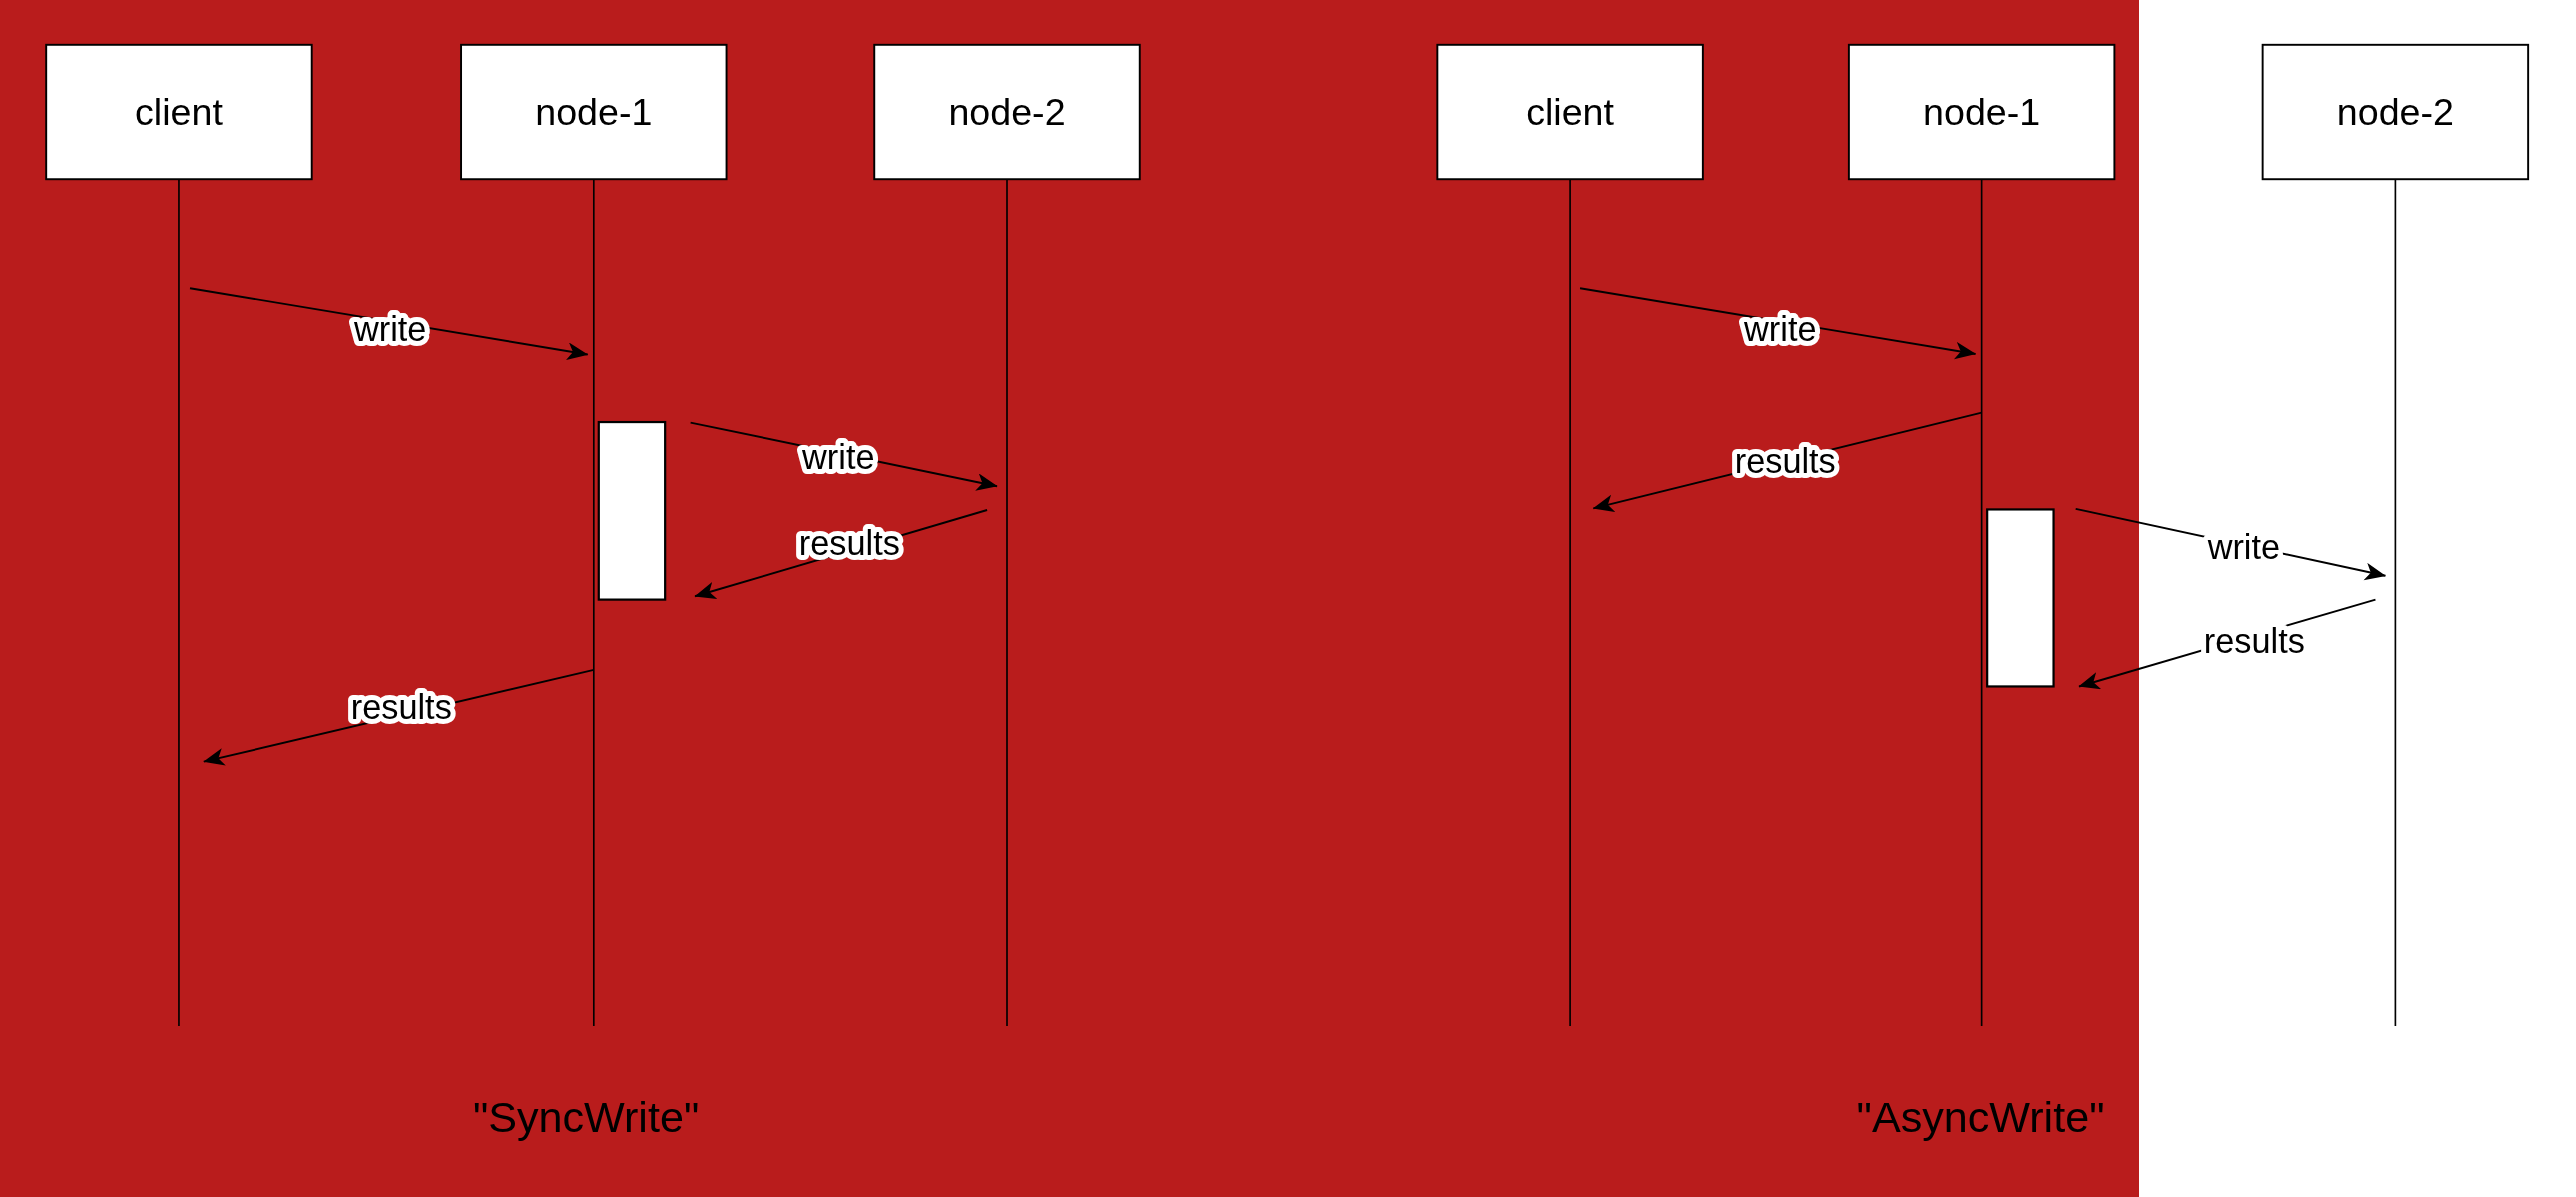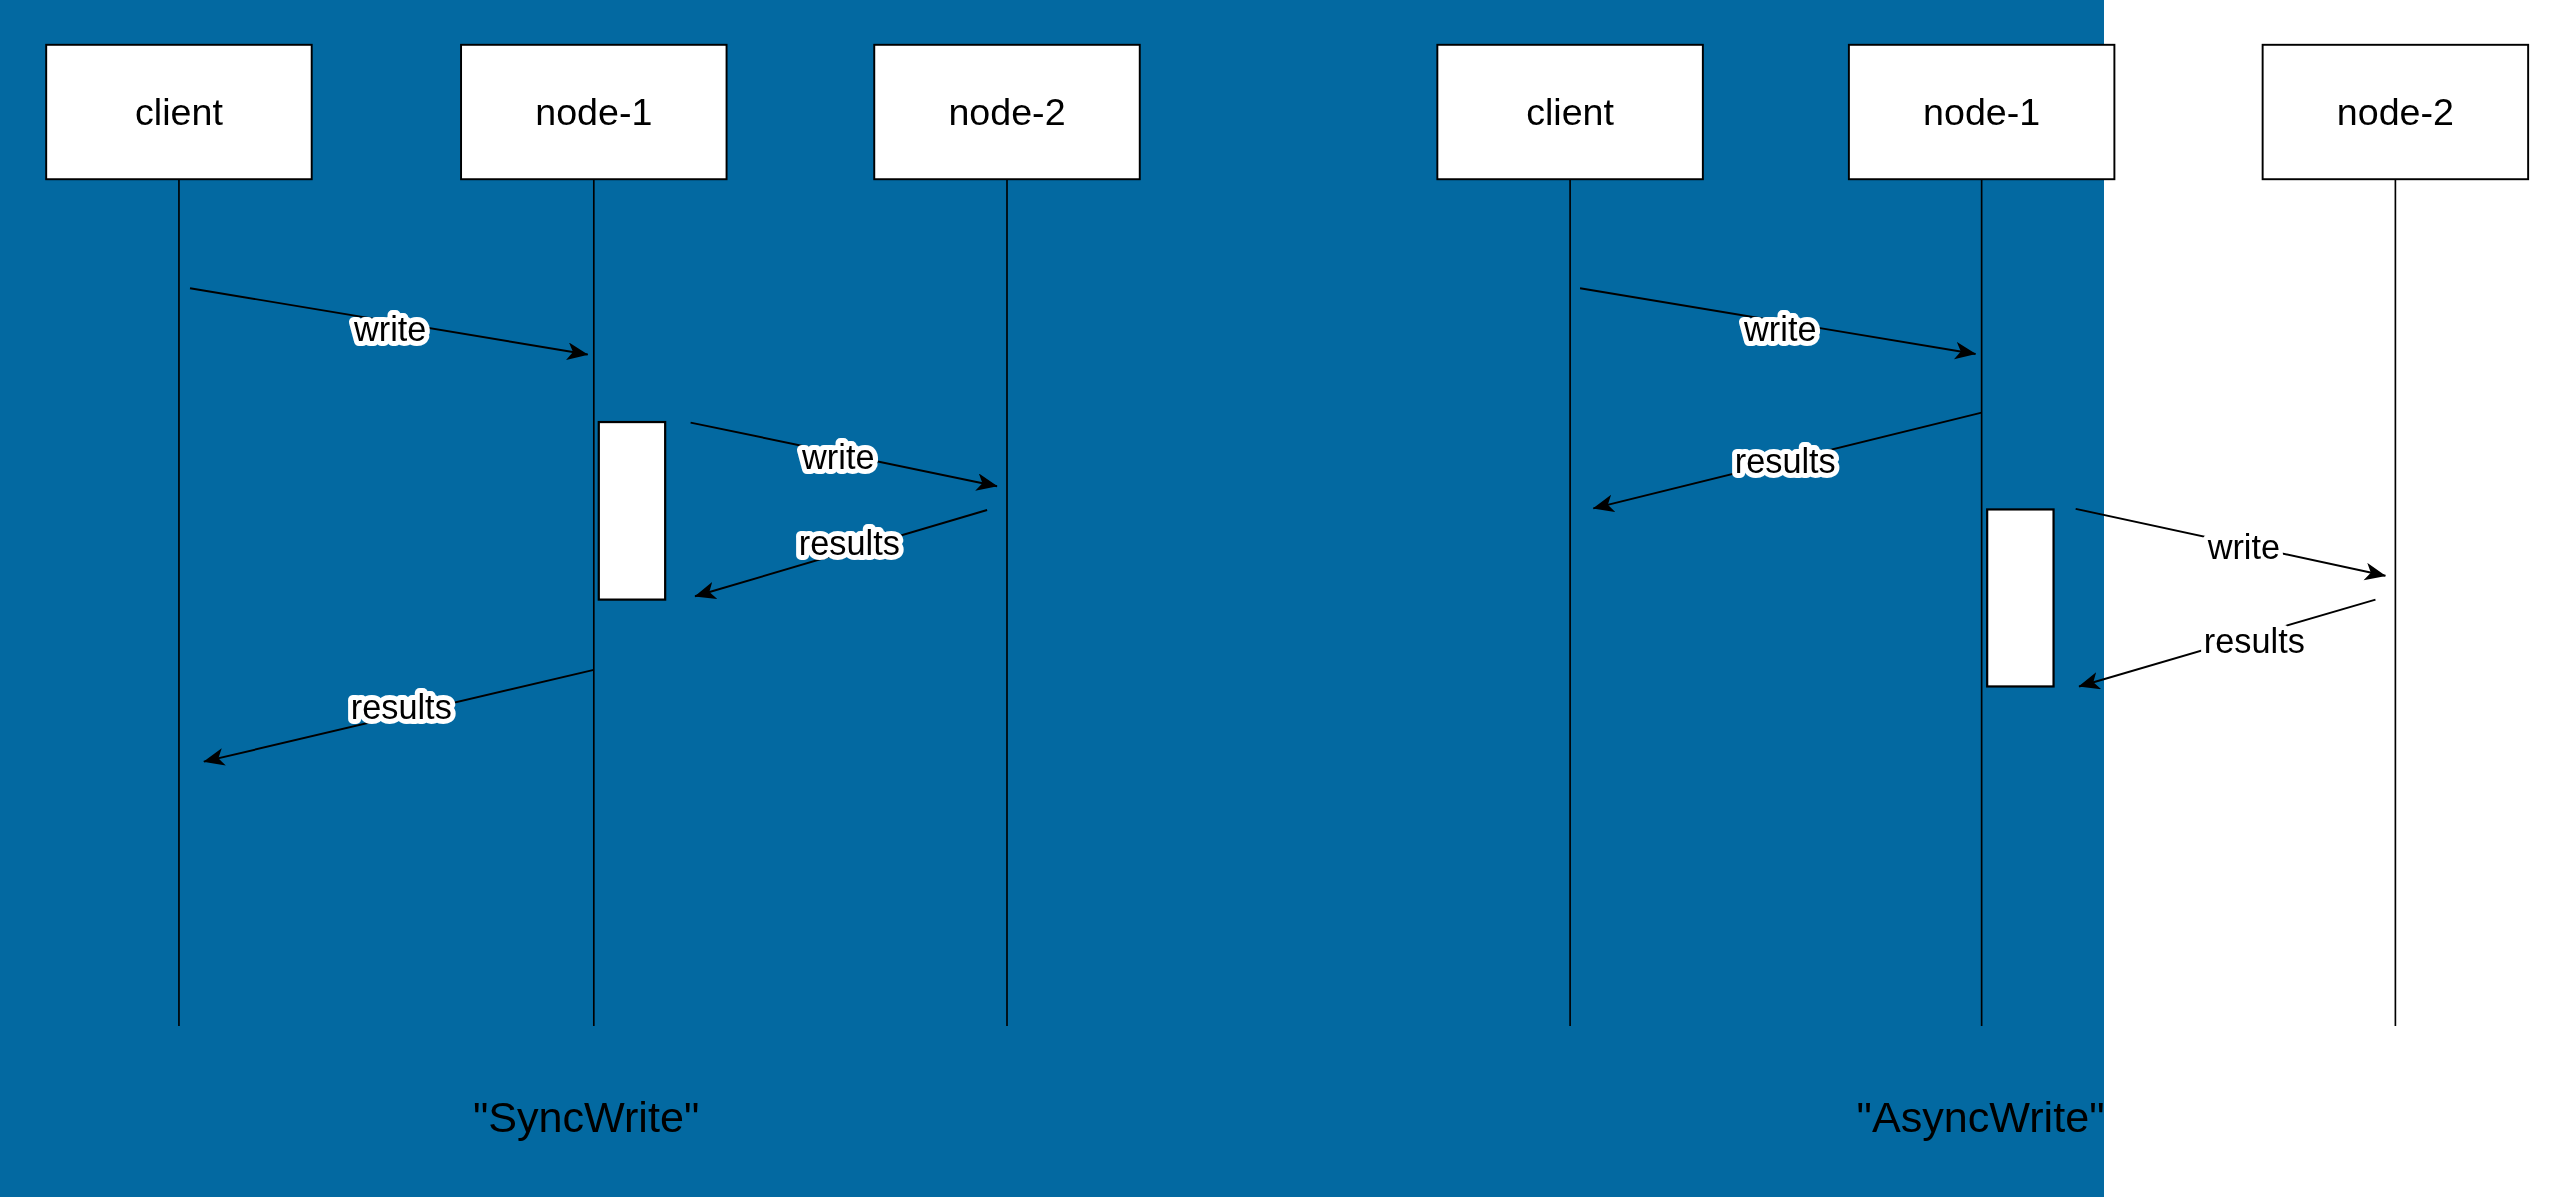--- a/index.html
+++ b/index.html
@@ -4,22 +4,23 @@
 <style>
   html, body {
     margin: 0;
     padding: 0;
     background: #ffffff;
   }
   #page {
     position: relative;
     width: 2104px;
     height: 1197px;
-    background: #0369a1;
+    background: #b91c1c;
     font-family: "Liberation Sans", "DejaVu Sans", sans-serif;
+    padding-left: 35px;
   }
   #canvas {
     position: absolute;
     left: 0;
     top: 0;
   }
   .actor-box {
     fill: #ffffff;
     stroke: #000000;
     stroke-width: 3.5;

